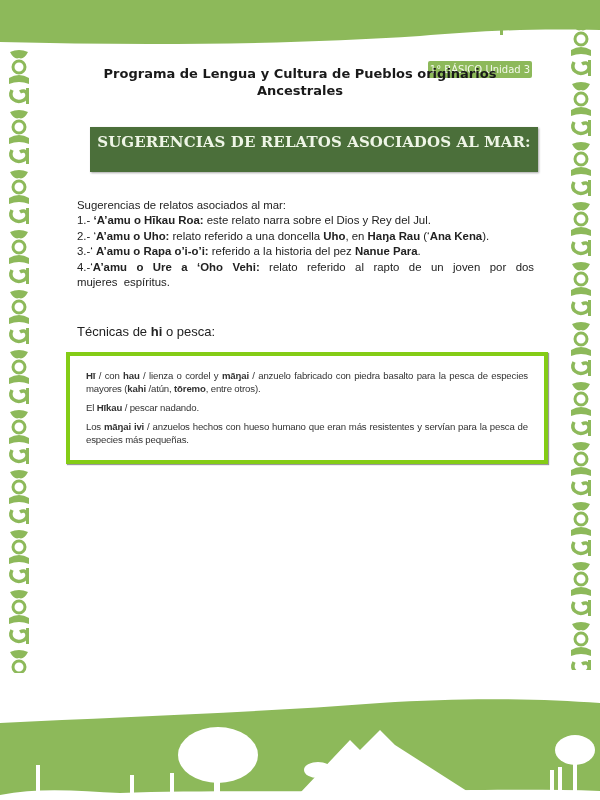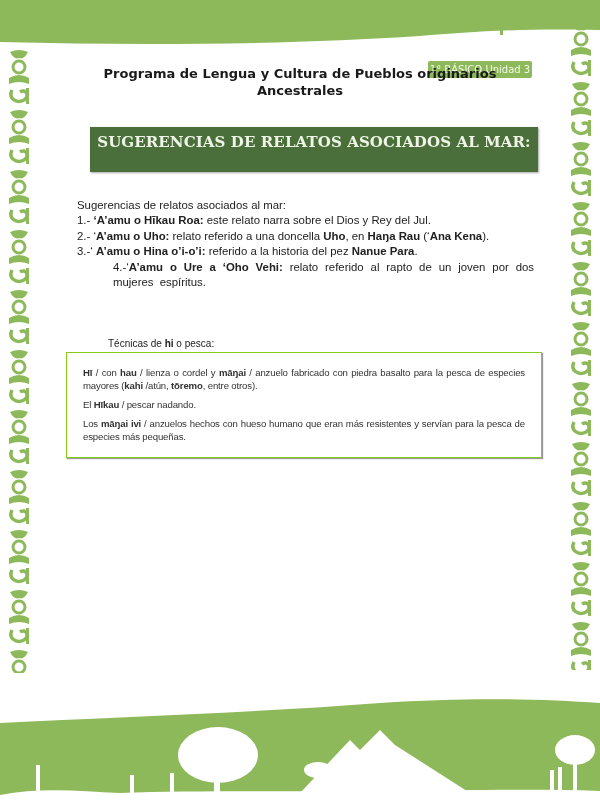--- a/index.html
+++ b/index.html
@@ -37,24 +37,24 @@
       position: absolute; left: 0; top: 6px; width: 100%; text-align: center;
       color: #eef5e6; font-family: "DejaVu Serif", serif; font-weight: bold; font-size: 15px; letter-spacing: 0.1px;
     }
     .content {
       position: absolute; left: 77px; top: 198px; width: 457px;
       font-size: 11.4px; line-height: 15.4px; color: #222;
     }
     .content p { margin: 0; }
     .justify { text-align: justify; text-align-last: auto; }
     b { font-weight: bold; }
-    .tech-title { position: absolute; left: 77px; top: 338px; font-size: 10px; color: #222; margin-left: 31px; }
+    .tech-title { position: absolute; left: 77px; top: 324px; font-size: 13px; color: #222; }
     .tech-box {
       position: absolute; left: 66px; top: 352px; width: 474px; height: 104px;
-      border: 1px solid #84cc16; box-shadow: 1px 1px 1px #999; background: #fff;
+      border: 4px solid #84cc16; box-shadow: 1px 1px 1px #999; background: #fff;
     }
     .tech-inner {
       position: absolute; left: 16px; top: 13px; width: 442px;
       font-size: 9.6px; line-height: 13px; color: #333; letter-spacing: -0.15px;
     }
     .tech-inner p { margin: 0 0 6px 0; text-align: justify; }
   </style>
 </head>
 <body>
 
@@ -90,23 +90,23 @@
 
 <div class="content">
   <p>Sugerencias de relatos asociados al mar:</p>
   <p>
     <span>1.- </span><b>‘A’amu o Hīkau Roa:</b><span> este relato narra sobre el Dios y Rey del Jul.</span>
   </p>
   <p>
     <span>2.- ‘</span><b>A’amu o Uho:</b><span> relato referido a una doncella </span><b>Uho</b><span>, en </span><b>Haŋa Rau</b><span> (‘</span><b>Ana Kena</b><span>).</span>
   </p>
   <p>
-    <span>3.-‘ </span><b>A’amu o Hina o’i-o’i:</b><span> referido a la historia del pez </span><b>Nanue Para</b><span>.</span>
+    <span>3.-‘ </span><b>A’amu o Rapa o’i-o’i:</b><span> referido a la historia del pez </span><b>Nanue Para</b><span>.</span>
   </p>
-  <p class="justify" style="word-spacing:3px;margin-left:36px;">
+  <p class="justify" style="word-spacing:3px;">
     <span>4.-‘</span><b>A’amu o Ure a ‘Oho Vehi:</b><span> relato referido al rapto de un joven por dos mujeres espíritus.</span>
   </p>
 </div>
 
 <div class="tech-title">
   <span>Técnicas de </span><b>hi</b><span> o pesca:</span>
 </div>
 <div class="tech-box">
   <div class="tech-inner">
     <p>

